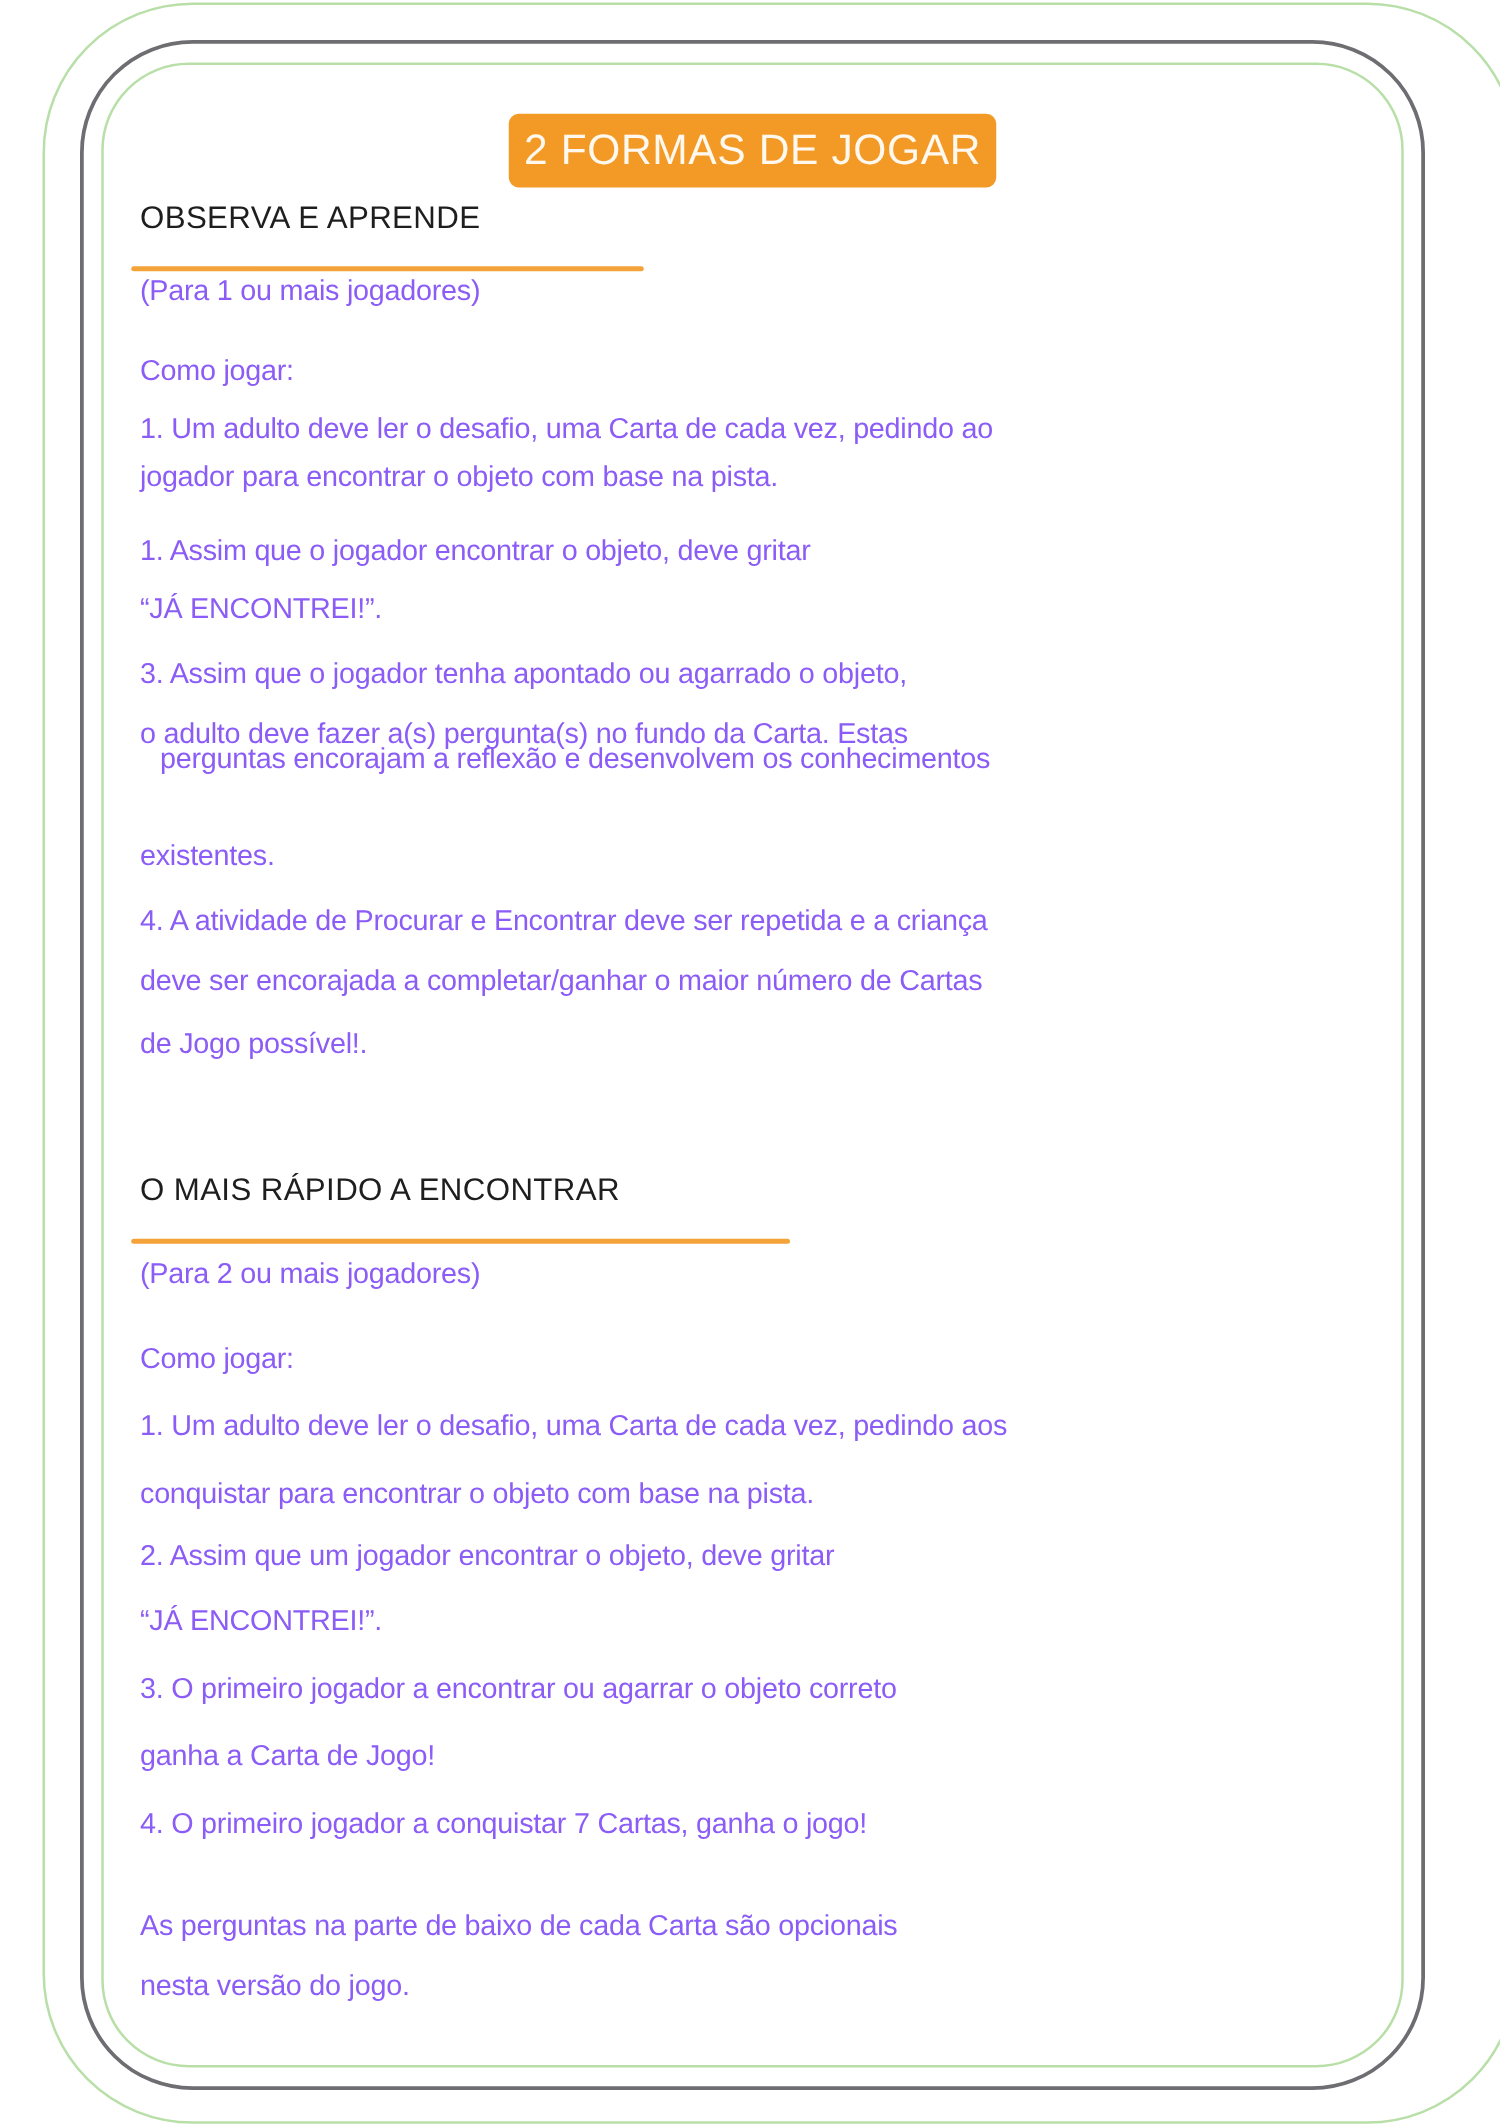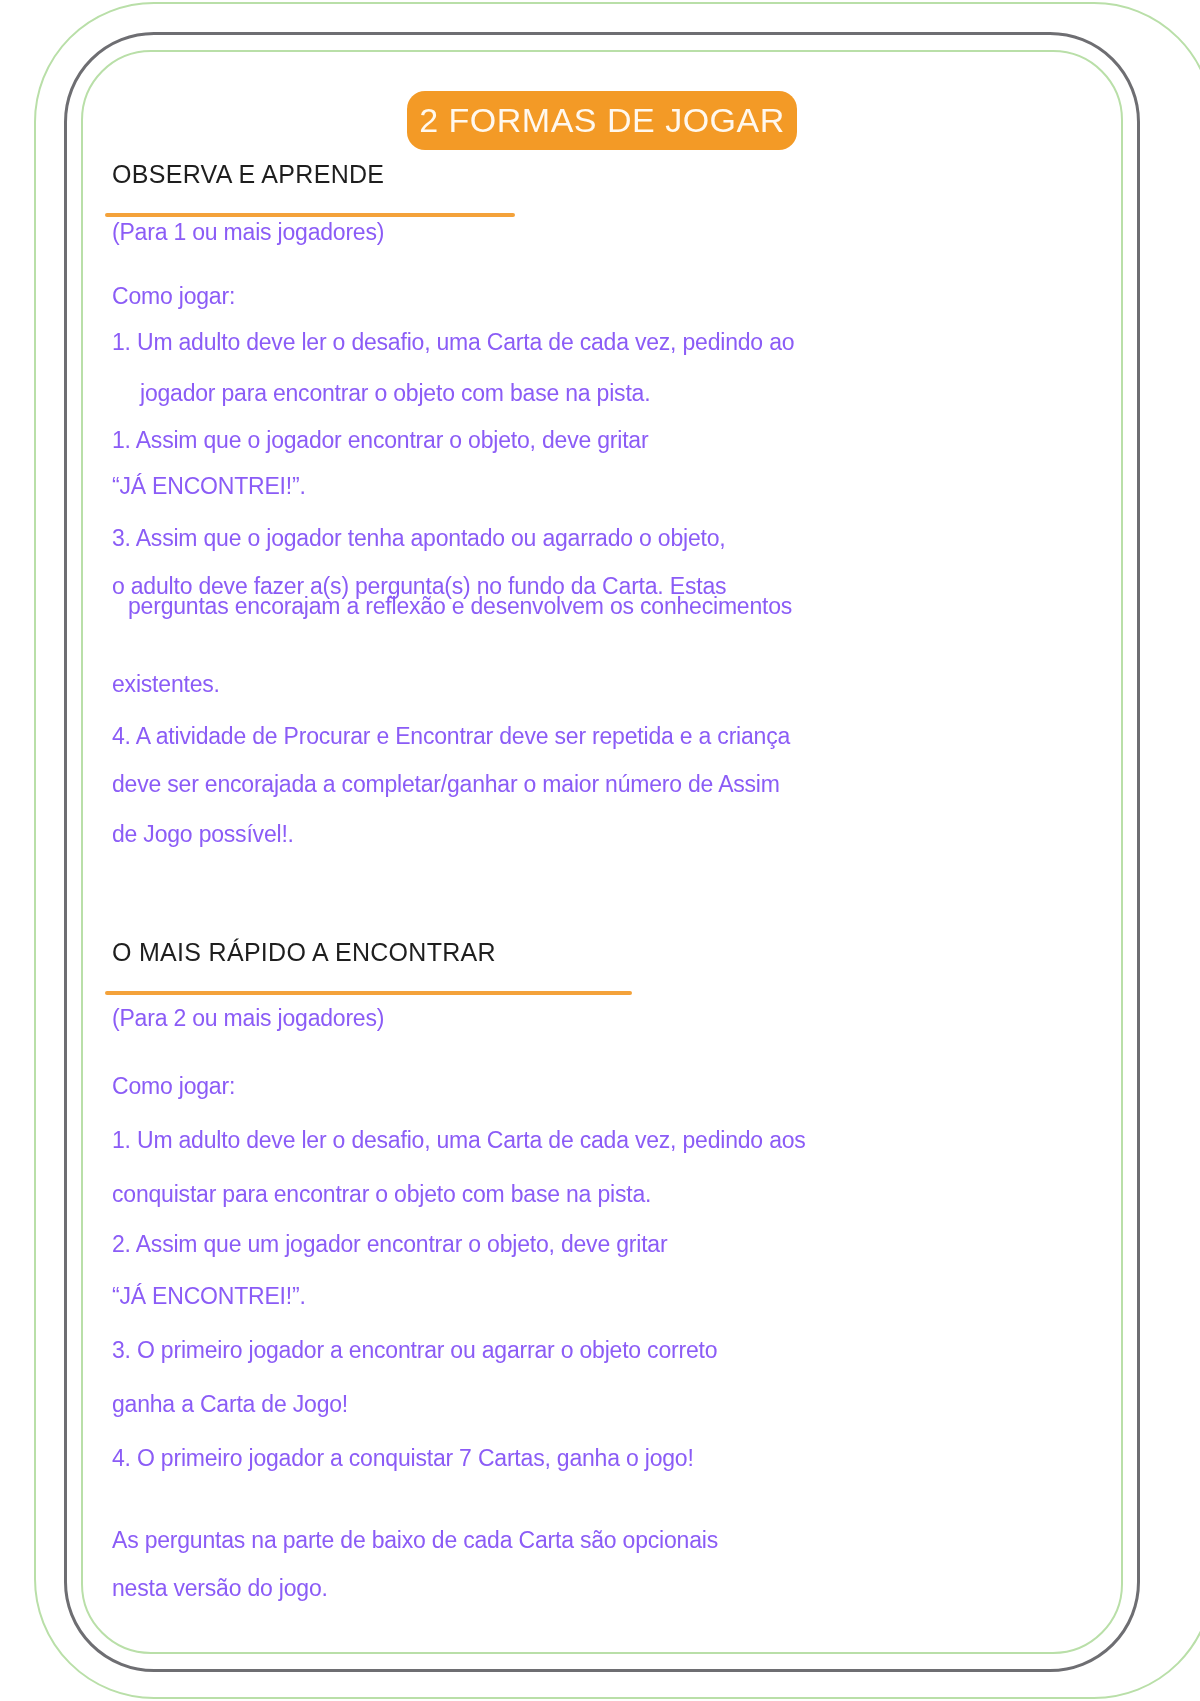--- a/index.html
+++ b/index.html
@@ -9,50 +9,50 @@
     font-family: "Liberation Sans", "DejaVu Sans", sans-serif;
     color: #2b2b2b;
   }
   .frame { position: absolute; box-sizing: border-box; }
   .frame-outer { left: 34px; top: 2px; width: 1180px; height: 1697px; border: 2px solid #b9dfa8; border-radius: 120px; }
   .frame-mid { left: 64px; top: 32px; width: 1076px; height: 1640px; border: 3px solid #6e6e72; border-radius: 90px; }
   .frame-inner { left: 81px; top: 50px; width: 1042px; height: 1604px; border: 2px solid #b9dfa8; border-radius: 70px; }
 
   .badge {
     position: absolute; left: 407px; top: 91px; width: 390px; height: 59px;
-    background: #f39a26; border-radius: 18px; color: #fff8ee;
+    background: #f39a26; border-radius: 8px; color: #fff8ee;
     font-size: 34px; line-height: 59px; text-align: center; letter-spacing: 0.5px;
   }
   .heading { position: absolute; left: 112px; font-size: 25px; color: #1e1e1e; letter-spacing: 0.3px; white-space: nowrap; }
   .underline { position: absolute; height: 4px; background: #f4a23a; border-radius: 2px; }
   .line { position: absolute; left: 112px; font-size: 23px; line-height: 36px; color: #8b5cf6; white-space: nowrap; letter-spacing: -0.2px; }
 </style>
 </head>
 <body>
 
 <div class="frame frame-outer"></div>
 <div class="frame frame-mid"></div>
 <div class="frame frame-inner"></div>
 
 <div class="badge">2 FORMAS DE JOGAR</div>
 
 <div class="heading" style="top:160px;">OBSERVA E APRENDE</div>
 <div class="underline" style="left:105px; top:213px; width:410px;"></div>
 <div class="line" style="top:214px;">(Para 1 ou mais jogadores)</div>
 <div class="line" style="top:278px;">Como jogar:</div>
 <div class="line" style="top:324px;">1. Um adulto deve ler o desafio, uma Carta de cada vez, pedindo ao</div>
-<div class="line" style="top:375px;margin-left:28px;">jogador para encontrar o objeto com base na pista.</div>
+<div class="line" style="top:363px;">jogador para encontrar o objeto com base na pista.</div>
 <div class="line" style="top:422px;">1. Assim que o jogador encontrar o objeto, deve gritar</div>
 <div class="line" style="top:468px;">“JÁ ENCONTREI!”.</div>
 <div class="line" style="top:520px;">3. Assim que o jogador tenha apontado ou agarrado o objeto,</div>
 <div class="line" style="top:568px;">o adulto deve fazer a(s) pergunta(s) no fundo da Carta. Estas</div>
 <div class="line" style="top:588px;margin-left:16px;">perguntas encorajam a reflexão e desenvolvem os conhecimentos</div>
 <div class="line" style="top:666px;">existentes.</div>
 <div class="line" style="top:718px;">4. A atividade de Procurar e Encontrar deve ser repetida e a criança</div>
-<div class="line" style="top:766px;">deve ser encorajada a completar/ganhar o maior número de Assim</div>
+<div class="line" style="top:766px;">deve ser encorajada a completar/ganhar o maior número de Cartas</div>
 <div class="line" style="top:816px;">de Jogo possível!.</div>
 
 <div class="heading" style="top:938px;">O MAIS RÁPIDO A ENCONTRAR</div>
 <div class="underline" style="left:105px; top:991px; width:527px;"></div>
 <div class="line" style="top:1000px;">(Para 2 ou mais jogadores)</div>
 <div class="line" style="top:1068px;">Como jogar:</div>
 <div class="line" style="top:1122px;">1. Um adulto deve ler o desafio, uma Carta de cada vez, pedindo aos</div>
 <div class="line" style="top:1176px;">conquistar para encontrar o objeto com base na pista.</div>
 <div class="line" style="top:1226px;">2. Assim que um jogador encontrar o objeto, deve gritar</div>
 <div class="line" style="top:1278px;">“JÁ ENCONTREI!”.</div>

